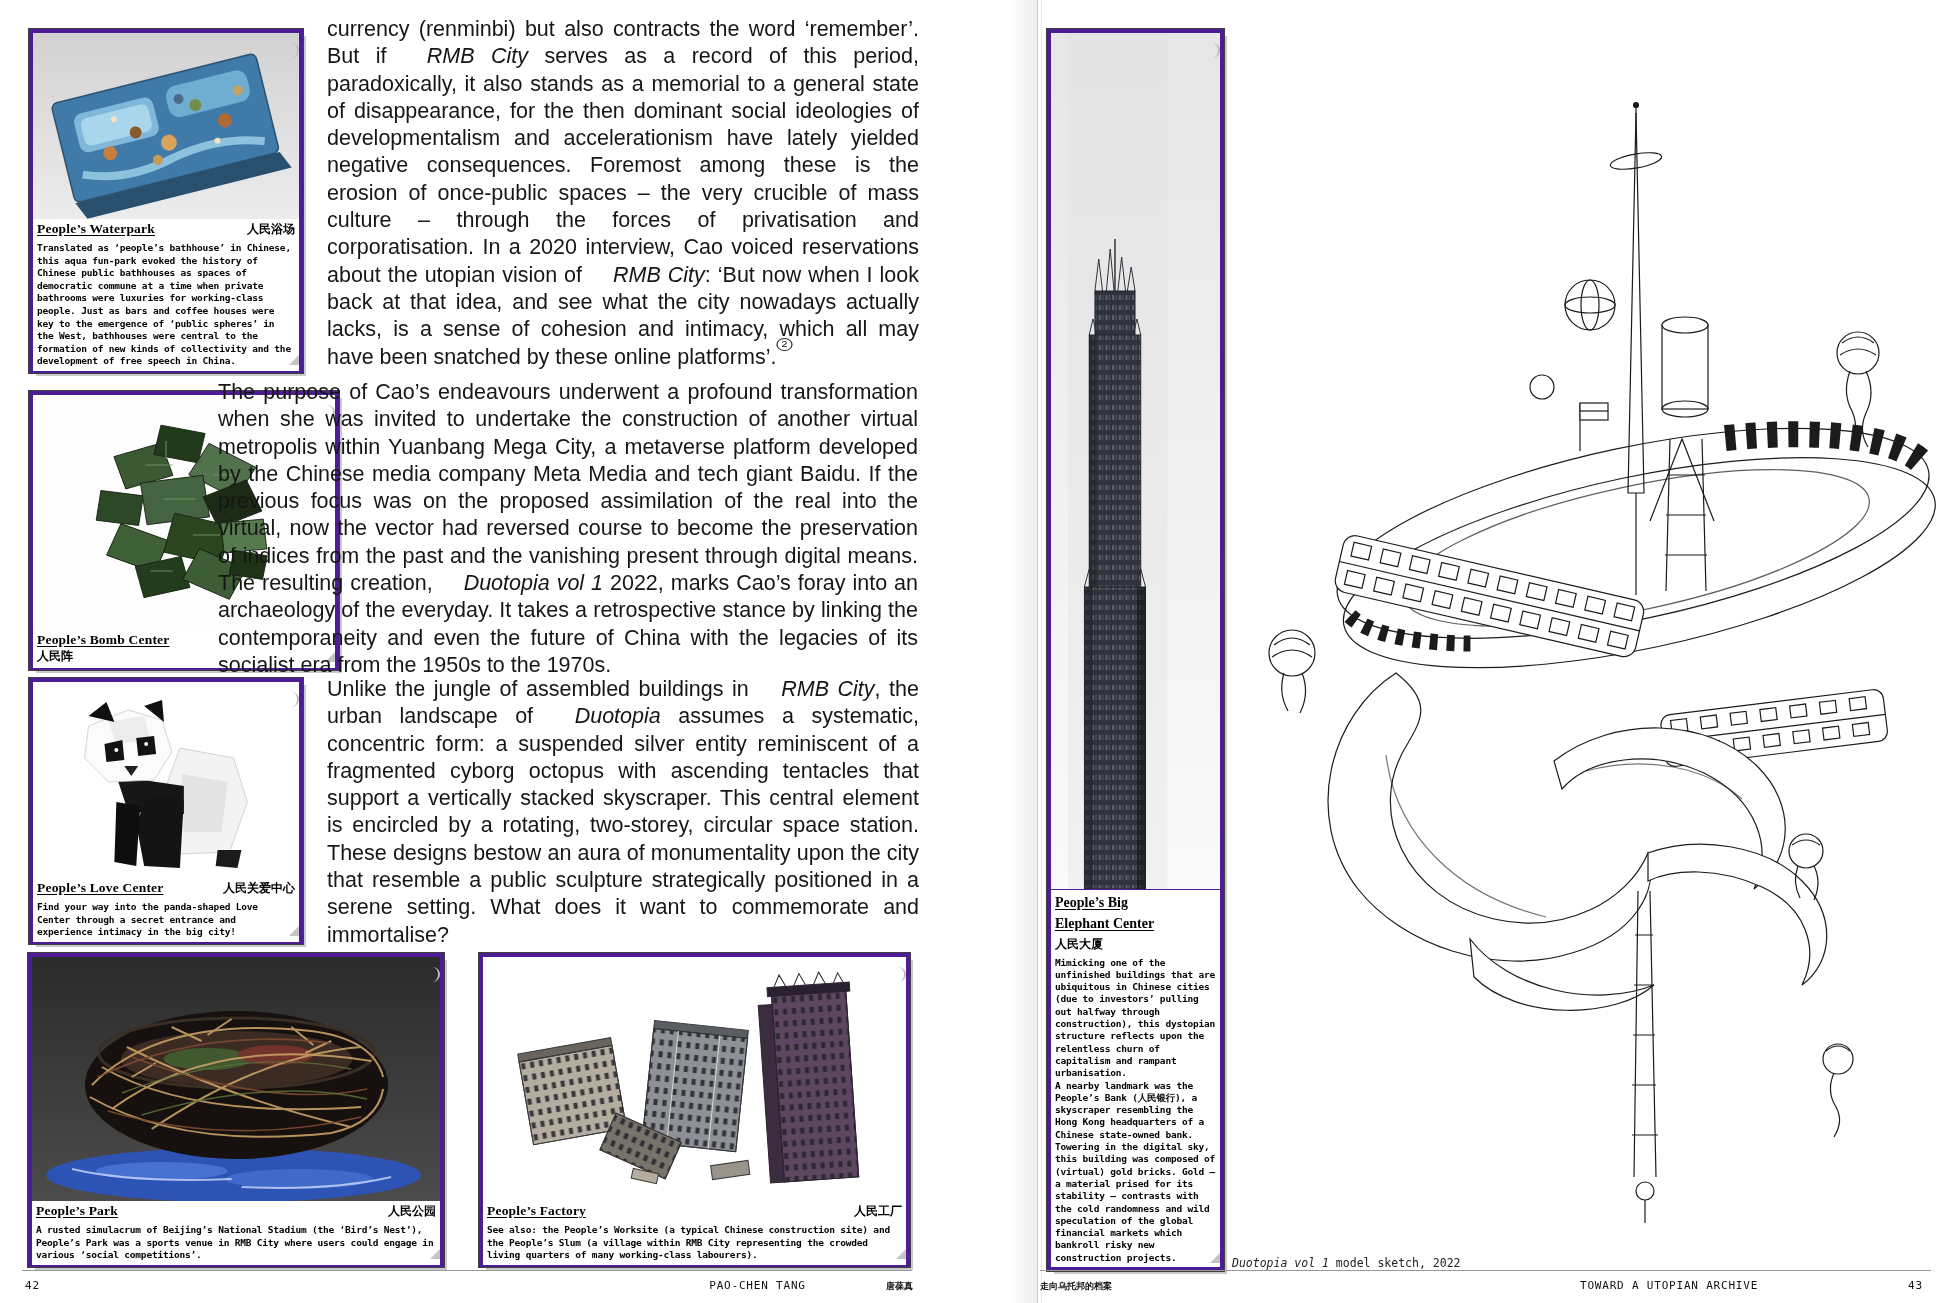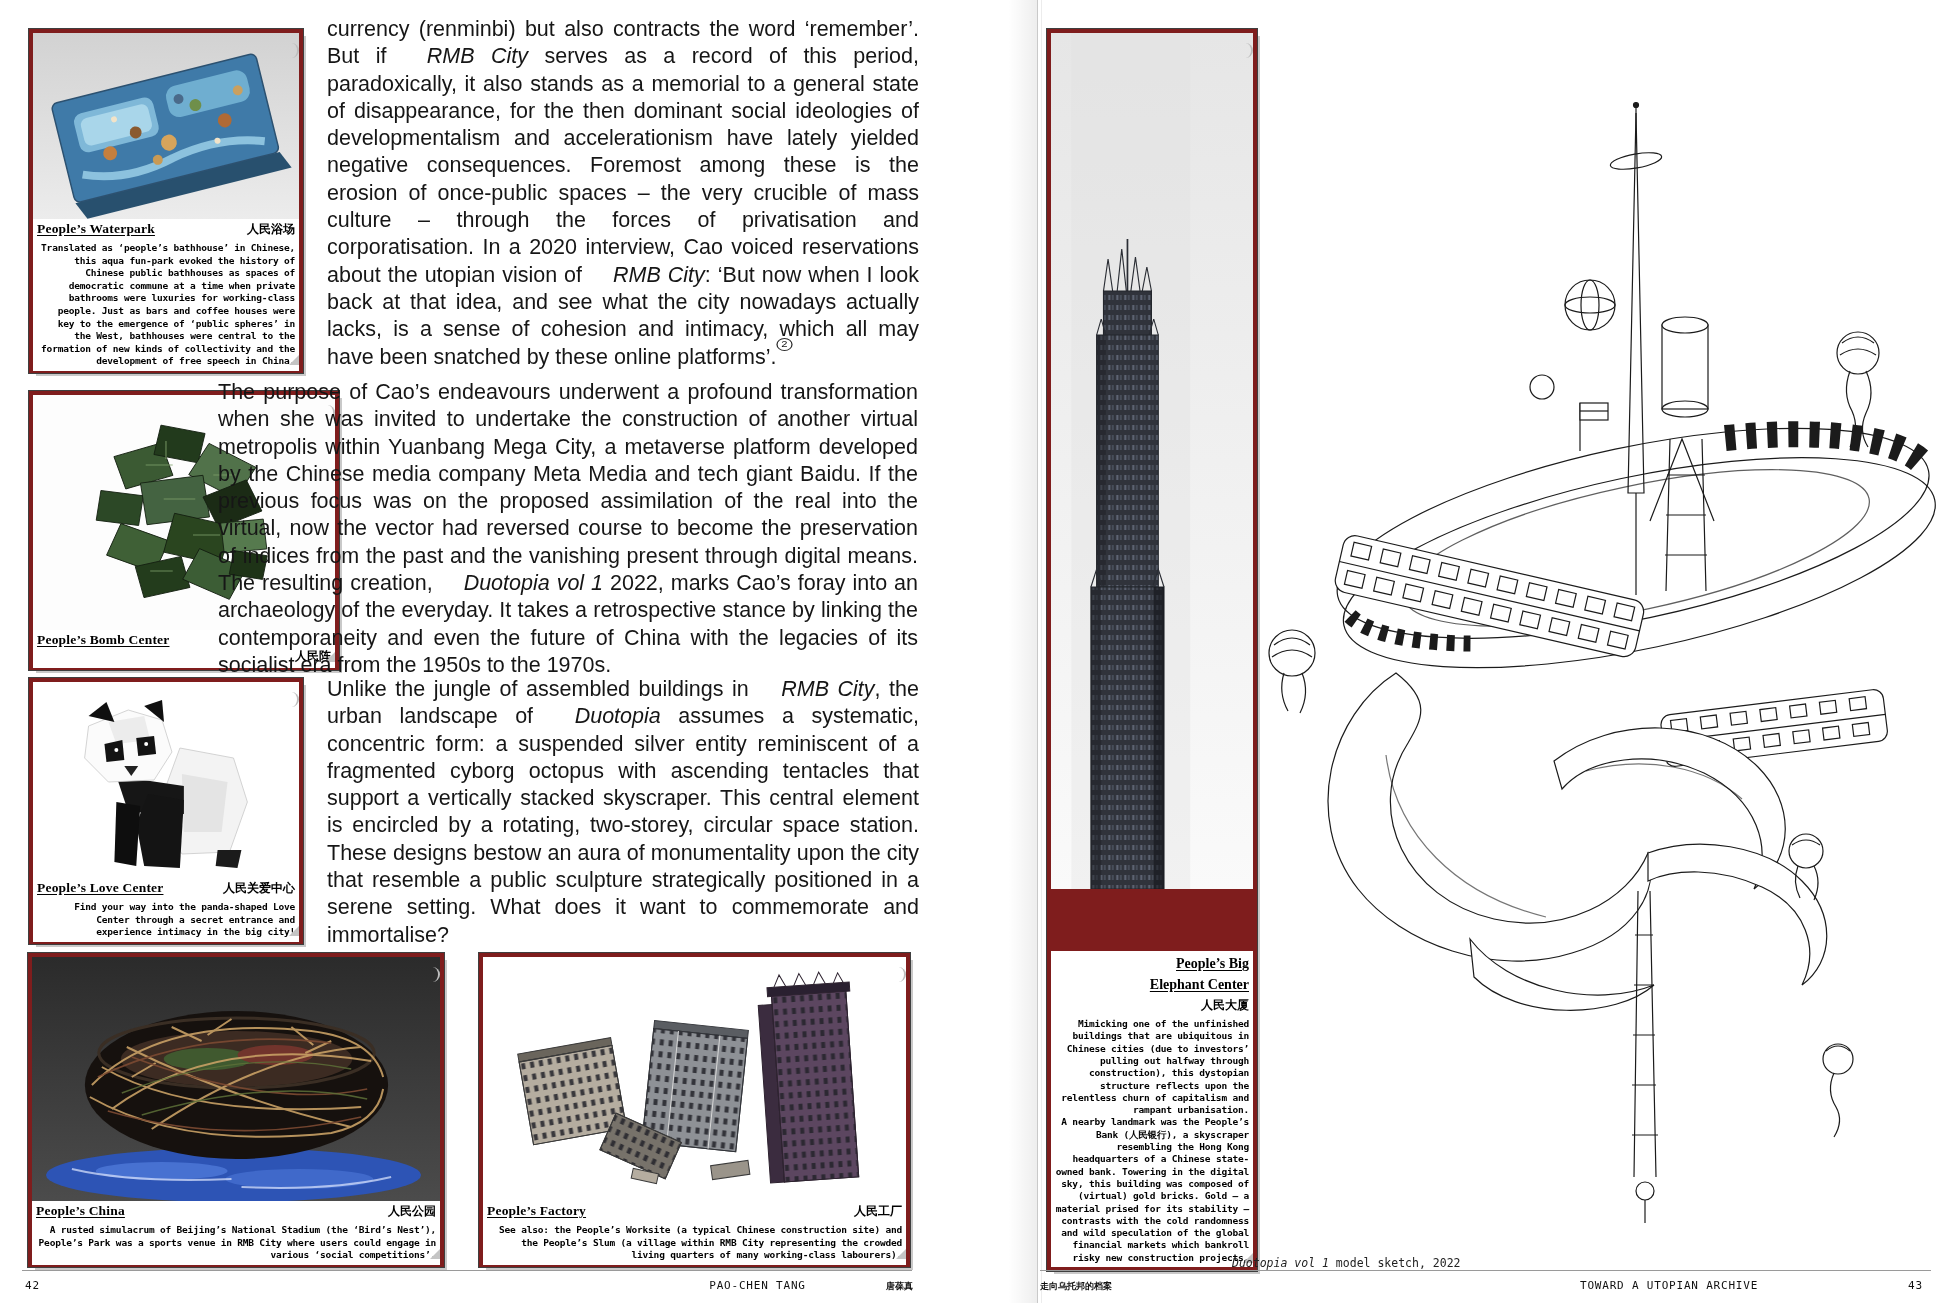--- a/index.html
+++ b/index.html
@@ -7,22 +7,22 @@
        font-family:"Liberation Sans",sans-serif;color:#141414;}
   #spread{position:relative;width:1946px;height:1303px;background:#fff;}
 
   
   .gutter{position:absolute;top:0;height:1303px;pointer-events:none;}
   .gutter-shade{left:1008px;width:30px;background:linear-gradient(90deg,rgba(0,0,0,0) ,rgba(0,0,0,.07));}
   .gutter-line{left:1037px;width:1px;background:#c9c9c9;}
   .gutter-line2{left:1041px;width:1px;background:#ececec;}
 
   
-  .frame{position:absolute;background:#7f1d1d;border:1.5px solid #3f3f3f;
-         box-shadow:5px 5px 0 -3px #c9c9c9;box-sizing:border-box;text-align:right;}
+  .frame{position:absolute;background:#4c1d95;border:1.5px solid #3f3f3f;
+         box-shadow:5px 5px 0 -3px #c9c9c9;box-sizing:border-box;}
   .imgbox{position:absolute;left:4px;right:4px;top:4px;overflow:hidden;background:#eee;}
   .imgbox svg{display:block;width:100%;height:100%;}
   .cap{position:absolute;left:4px;right:4px;bottom:2px;padding:2px 4px 3px 4px;background:#fff;}
   .cap-row{display:flex;justify-content:space-between;align-items:baseline;}
   .cap-title{font-family:"Liberation Serif",serif;font-weight:bold;font-size:13.5px;
              text-decoration:underline;text-underline-offset:2px;letter-spacing:.2px;color:#000;}
   .cap-cjk{font-weight:bold;font-size:12px;color:#000;font-family:"DejaVu Sans",sans-serif;}
   .cap-text{font-family:"DejaVu Sans Mono",monospace;font-weight:700;font-size:9.5px;
             line-height:12.6px;letter-spacing:-0.2px;color:#000;margin-top:4px;white-space:pre-line;}
 
@@ -208,21 +208,21 @@
           <path d="M100 100 Q240 152 336 132"></path>
         </g>
         <g stroke="#5d7038" stroke-width="1.4" fill="none" opacity=".85">
           <path d="M90 136 Q210 90 320 112"></path>
           <path d="M110 158 Q240 120 336 142"></path>
         </g>
       </svg>
     </div>
     <div class="cap">
       <div class="cap-row">
-        <span class="cap-title">People’s China</span>
+        <span class="cap-title">People’s Park</span>
         <span class="cap-cjk">人民公园</span>
       </div>
       <div class="cap-text">A rusted simulacrum of Beijing’s National Stadium (the ‘Bird’s Nest’), People’s Park was a sports venue in RMB City where users could engage in various ‘social competitions’.</div>
     </div>
     <span class="curl-arc"></span>
     <span class="curl-tri"></span>
   </div>
 
   <div class="frame" style="left:478px;top:952px;width:433px;height:316px;">
     <div class="imgbox" style="height:248px;background:#fff;">
@@ -268,21 +268,21 @@
       <div class="cap-text">See also: the People’s Worksite (a typical Chinese construction site) and the People’s Slum (a village within RMB City representing the crowded living quarters of many working-class labourers).</div>
     </div>
     <span class="curl-arc"></span>
     <span class="curl-tri"></span>
   </div>
 
   <div class="para" style="left:327px;top:16px;width:592px;"><span>currency (renminbi) but also contracts the word ‘remember’. But if </span><span class="it">RMB City</span><span> serves as a record of this period, paradoxically, it also stands as a memorial to a general state of disappearance, for the then dominant social ideologies of developmentalism and accelerationism have lately yielded negative consequences. Foremost among these is the erosion of once-public spaces – the very crucible of mass culture – through the forces of privatisation and corporatisation. In a 2020 interview, Cao voiced reservations about the utopian vision of </span><span class="it">RMB City</span><span>: ‘But now when I look back at that idea, and see what the city nowadays actually lacks, is a sense of cohesion and intimacy, which all may have been snatched by these online platforms’.</span><sup class="fn">2</sup></div>
   <div class="para" style="left:218px;top:379px;width:700px;"><span>The purpose of Cao’s endeavours underwent a profound transformation when she was invited to undertake the construction of another virtual metropolis within Yuanbang Mega City, a metaverse platform developed by the Chinese media company Meta Media and tech giant Baidu. If the previous focus was on the proposed assimilation of the real into the virtual, now the vector had reversed course to become the preservation of indices from the past and the vanishing present through digital means. The resulting creation, </span><span class="it">Duotopia vol 1</span><span> 2022, marks Cao’s foray into an archaeology of the everyday. It takes a retrospective stance by linking the contemporaneity and even the future of China with the legacies of its socialist era from the 1950s to the 1970s.</span></div>
   <div class="para" style="left:327px;top:676px;width:592px;"><span>Unlike the jungle of assembled buildings in </span><span class="it">RMB City</span><span>, the urban landscape of </span><span class="it">Duotopia</span><span> assumes a systematic, concentric form: a suspended silver entity reminiscent of a fragmented cyborg octopus with ascending tentacles that support a vertically stacked skyscraper. This central element is encircled by a rotating, two-storey, circular space station. These designs bestow an aura of monumentality upon the city that resemble a public sculpture strategically positioned in a serene setting. What does it want to commemorate and immortalise?</span></div>
 
-  <div class="frame" style="left:1046px;top:28px;width:212px;height:1244px;">
+  <div class="frame" style="left:1046px;top:28px;width:179px;height:1244px;">
     <div class="imgbox" style="height:856px;background:#f0f0f0;">
       <svg viewBox="0 0 177 856" preserveAspectRatio="none">
         <defs>
           <linearGradient id="twrbg" x1="0" y1="0" x2="0" y2="1">
             <stop offset="0" stop-color="#e6e6e6"></stop>
               <stop offset=".6" stop-color="#f2f2f2"></stop>
               <stop offset="1" stop-color="#fafafa"></stop>
           </linearGradient>
           <pattern id="twrwin" width="7" height="10" patternUnits="userSpaceOnUse">
             <rect width="7" height="10" fill="#30333b"></rect>

